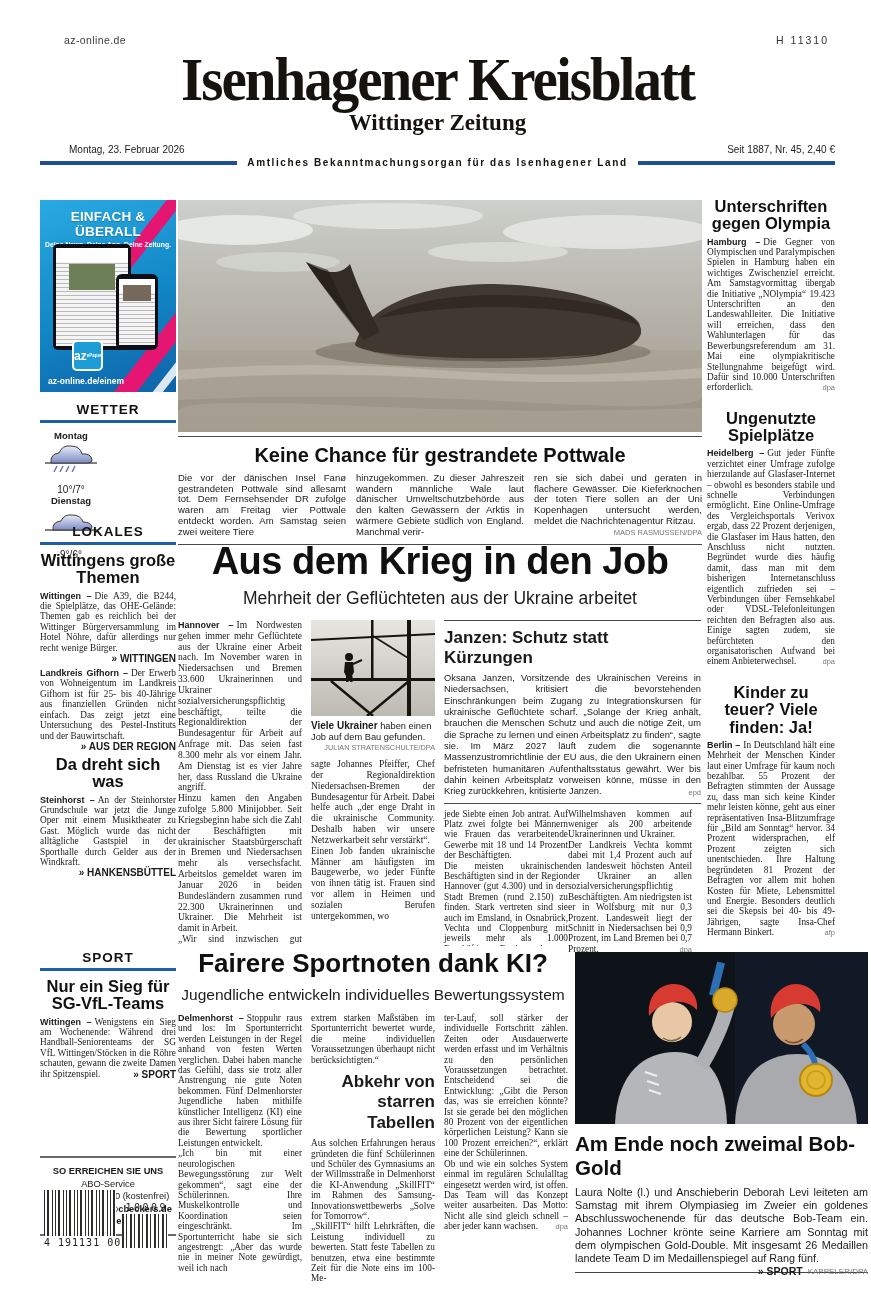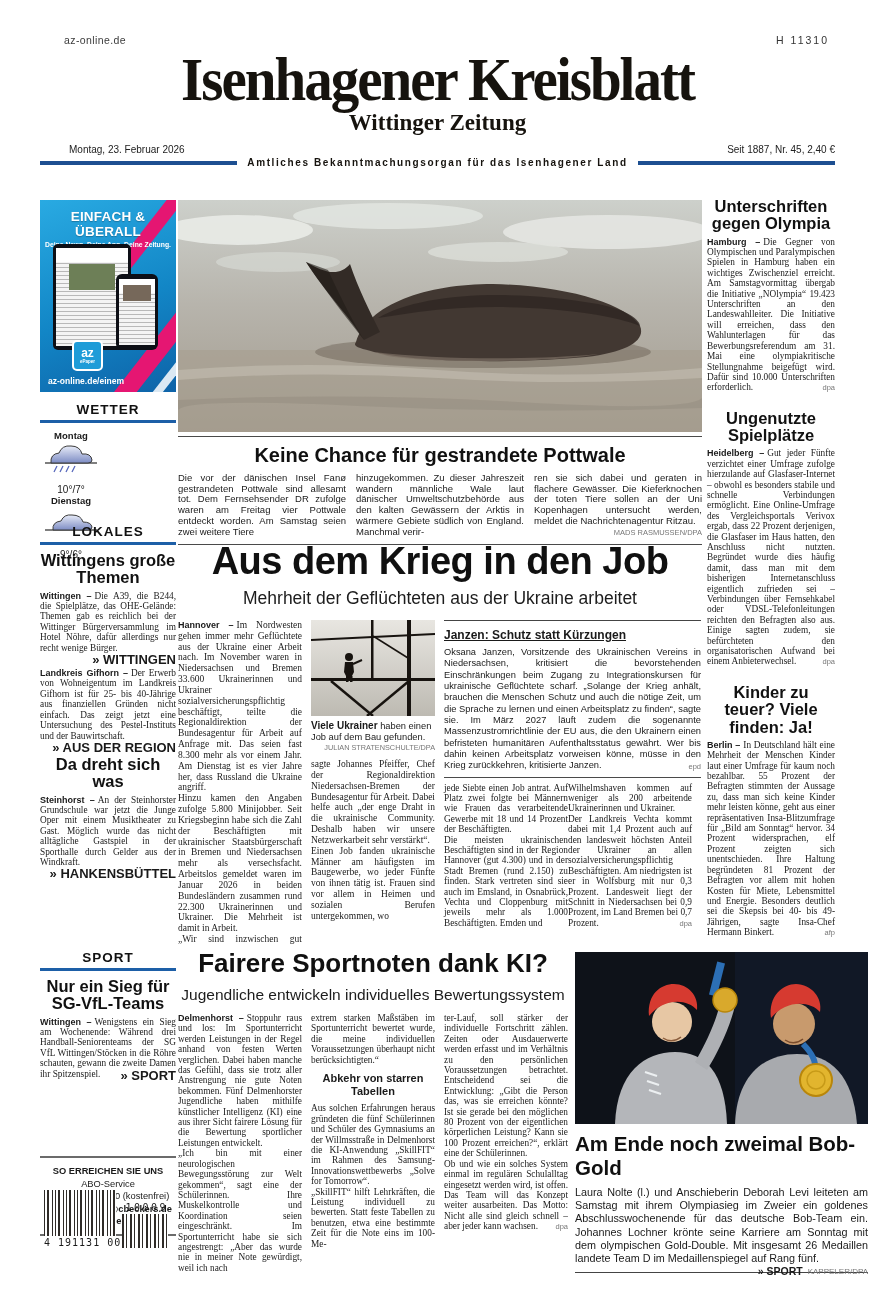--- a/index.html
+++ b/index.html
@@ -22,40 +22,40 @@
   
   .sec-head{font-weight:700;font-size:13.5px;letter-spacing:1px;text-align:center;
             border-bottom:3px solid #1d5fa7;padding-bottom:3px;margin-bottom:7px;color:#111;}
   .art-title{font-weight:700;font-size:16.5px;line-height:1.05;text-align:center;margin:0 0 4px 0;color:#111;}
   .body{font-family:"Liberation Serif",serif;font-size:9.5px;line-height:1.14;
         text-align:justify;white-space:pre-line;margin:0;}
   .body-sm{font-size:9.3px;line-height:1.12;}
   .loc{font-family:"Liberation Sans",sans-serif;font-weight:700;font-size:9px;margin-right:3px;}
   .credit{float:right;font-size:7.5px;color:#777;margin-left:5px;margin-top:2px;
           font-family:"Liberation Sans",sans-serif;}
-  .ref{float:right;font-weight:700;font-size:13px;font-family:"Liberation Sans",sans-serif;margin-left:5px;}
+  .ref{float:right;font-weight:700;font-size:10px;font-family:"Liberation Sans",sans-serif;margin-left:5px;}
   .hr{border:0;border-top:1px solid #4a4a4a;margin:0;}
   .art{margin-bottom:15px;}
   
   .promo{left:40px;top:200px;width:136px;height:192px;overflow:hidden;color:#fff;
          background:linear-gradient(160deg,#29aae2 0%,#1286c6 55%,#0e63a8 100%);}
   .promo .stripe1{position:absolute;width:120px;height:14px;background:#e51672;transform:rotate(-52deg);right:-40px;top:18px;}
   .promo .stripe2{position:absolute;width:150px;height:18px;background:#e51672;transform:rotate(-52deg);right:-58px;bottom:34px;}
   .promo .stripe3{position:absolute;width:150px;height:8px;background:#ffffff;opacity:.85;transform:rotate(-52deg);right:-74px;bottom:18px;}
   .promo-head{position:relative;text-align:center;font-weight:700;font-size:13.5px;letter-spacing:.2px;margin-top:9px;text-shadow:0 1px 1px rgba(0,0,0,.25);}
   .promo-sub{position:relative;text-align:center;font-weight:700;font-size:6.8px;margin-top:2px;}
   .tablet{position:absolute;left:13px;top:44px;width:72px;height:98px;background:#0d0f16;border-radius:5px;padding:4px 3px;}
   .tablet .scr, .phone .scr{width:100%;height:100%;background:
       linear-gradient(#fff 0 14px,transparent 14px),
       repeating-linear-gradient(#f4f4f4 0 3px,#b9b9b9 3px 4px);position:relative;}
   .tablet .scr:before{content:"";position:absolute;left:18%;top:16px;width:64%;height:26px;background:#6d7f57;}
   .phone{position:absolute;left:76px;top:74px;width:36px;height:66px;background:#0d0f16;border-radius:6px;padding:5px 3px;}
   .phone .scr:before{content:"";position:absolute;left:12%;top:6px;width:76%;height:16px;background:#76685a;}
   .azlogo{position:absolute;left:32px;top:140px;width:27px;height:27px;background:#1e9cd8;border:2px solid #fff;border-radius:5px;
-          display:flex;flex-direction:column;align-items:center;justify-content:center;}
+          display:flex;flex-direction:row;align-items:center;}
   .azlogo .az{font-weight:700;font-size:12px;line-height:1;}
   .azlogo .ep{font-size:4.5px;font-weight:700;}
   .promo-url{position:absolute;left:8px;bottom:6px;font-weight:700;font-size:8.5px;}
   
   .wetter{left:40px;top:402px;width:136px;}
   .w-days{display:flex;justify-content:space-around;margin-top:2px;flex-direction:column;}
   .w-day{text-align:center;width:62px;}
   .w-name{font-weight:700;font-size:9.5px;}
   .w-temp{font-size:10px;margin-top:3px;}
   
@@ -77,34 +77,34 @@
   .teaser-head{font-weight:700;font-size:20px;text-align:center;margin:7px 0 6px 0;color:#111;}
   .teaser-cols{display:flex;gap:10px;}
   .teaser-col{flex:0 0 168px;font-size:9.5px;line-height:1.13;text-align:justify;white-space:pre-line;}
   .krieg-head{left:178px;top:542px;width:524px;text-align:center;}
   .krieg-h1{font-weight:700;font-size:38px;line-height:1;margin:0;color:#101010;letter-spacing:-.5px;}
   .krieg-h2{font-size:17.5px;margin-top:8px;color:#1c1c1c;}
   .krieg-cols{left:178px;top:620px;width:524px;display:flex;gap:9px;}
   .kcol{flex:0 0 124px;}
   .kcol34{flex:0 0 257px;}
   .kbox{border-top:1px solid #444;padding-top:5px;}
-  .kbox-title{font-weight:700;font-size:12px;margin:2px 0 5px 0;text-decoration:underline;}
+  .kbox-title{font-weight:700;font-size:17px;margin:2px 0 5px 0;}
   .kbox-text{font-size:9.3px;line-height:1.22;text-align:justify;margin:0;}
   .k2cols{display:flex;gap:0;margin-top:5px;}
   .k2col{flex:0 0 124px;}
   .photo-bau{width:124px;height:96px;}
   .cap{margin:4px 0 6px 0;font-size:9.3px;line-height:1.2;}
   .cap b{font-size:10px;}
   .cap-credit{display:block;text-align:right;font-size:7.3px;color:#777;margin-top:1px;}
   
   .ki{left:178px;top:946px;width:390px;background:#fff;}
   .ki-h1{font-weight:700;font-size:26px;text-align:center;margin:2px 0 0 0;color:#101010;}
   .ki-h2{font-size:15.5px;text-align:center;margin-top:7px;color:#1c1c1c;}
   .ki-cols{display:flex;gap:9px;margin-top:9px;}
-  .crosshead{font-weight:700;font-size:11px;text-align:center;line-height:1.2;margin:7px 0 5px 0;
+  .crosshead{font-weight:700;font-size:17px;text-align:right;line-height:1.2;margin:7px 0 5px 0;
              font-family:"Liberation Sans",sans-serif;}
   
   .bob{left:575px;top:952px;width:293px;background:#fff;}
   .photo-bob{width:293px;height:172px;}
   .bob-h{font-weight:700;font-size:20.5px;margin:8px 0 6px 0;color:#101010;}
   .bob-cap{font-size:10.8px;line-height:1.22;text-align:justify;margin:0;}
   .bob-rule{border-top:1px solid #444;margin-top:7px;}
   
   .briefs{left:707px;top:198px;width:128px;}
   .brief{margin-bottom:17px;}

